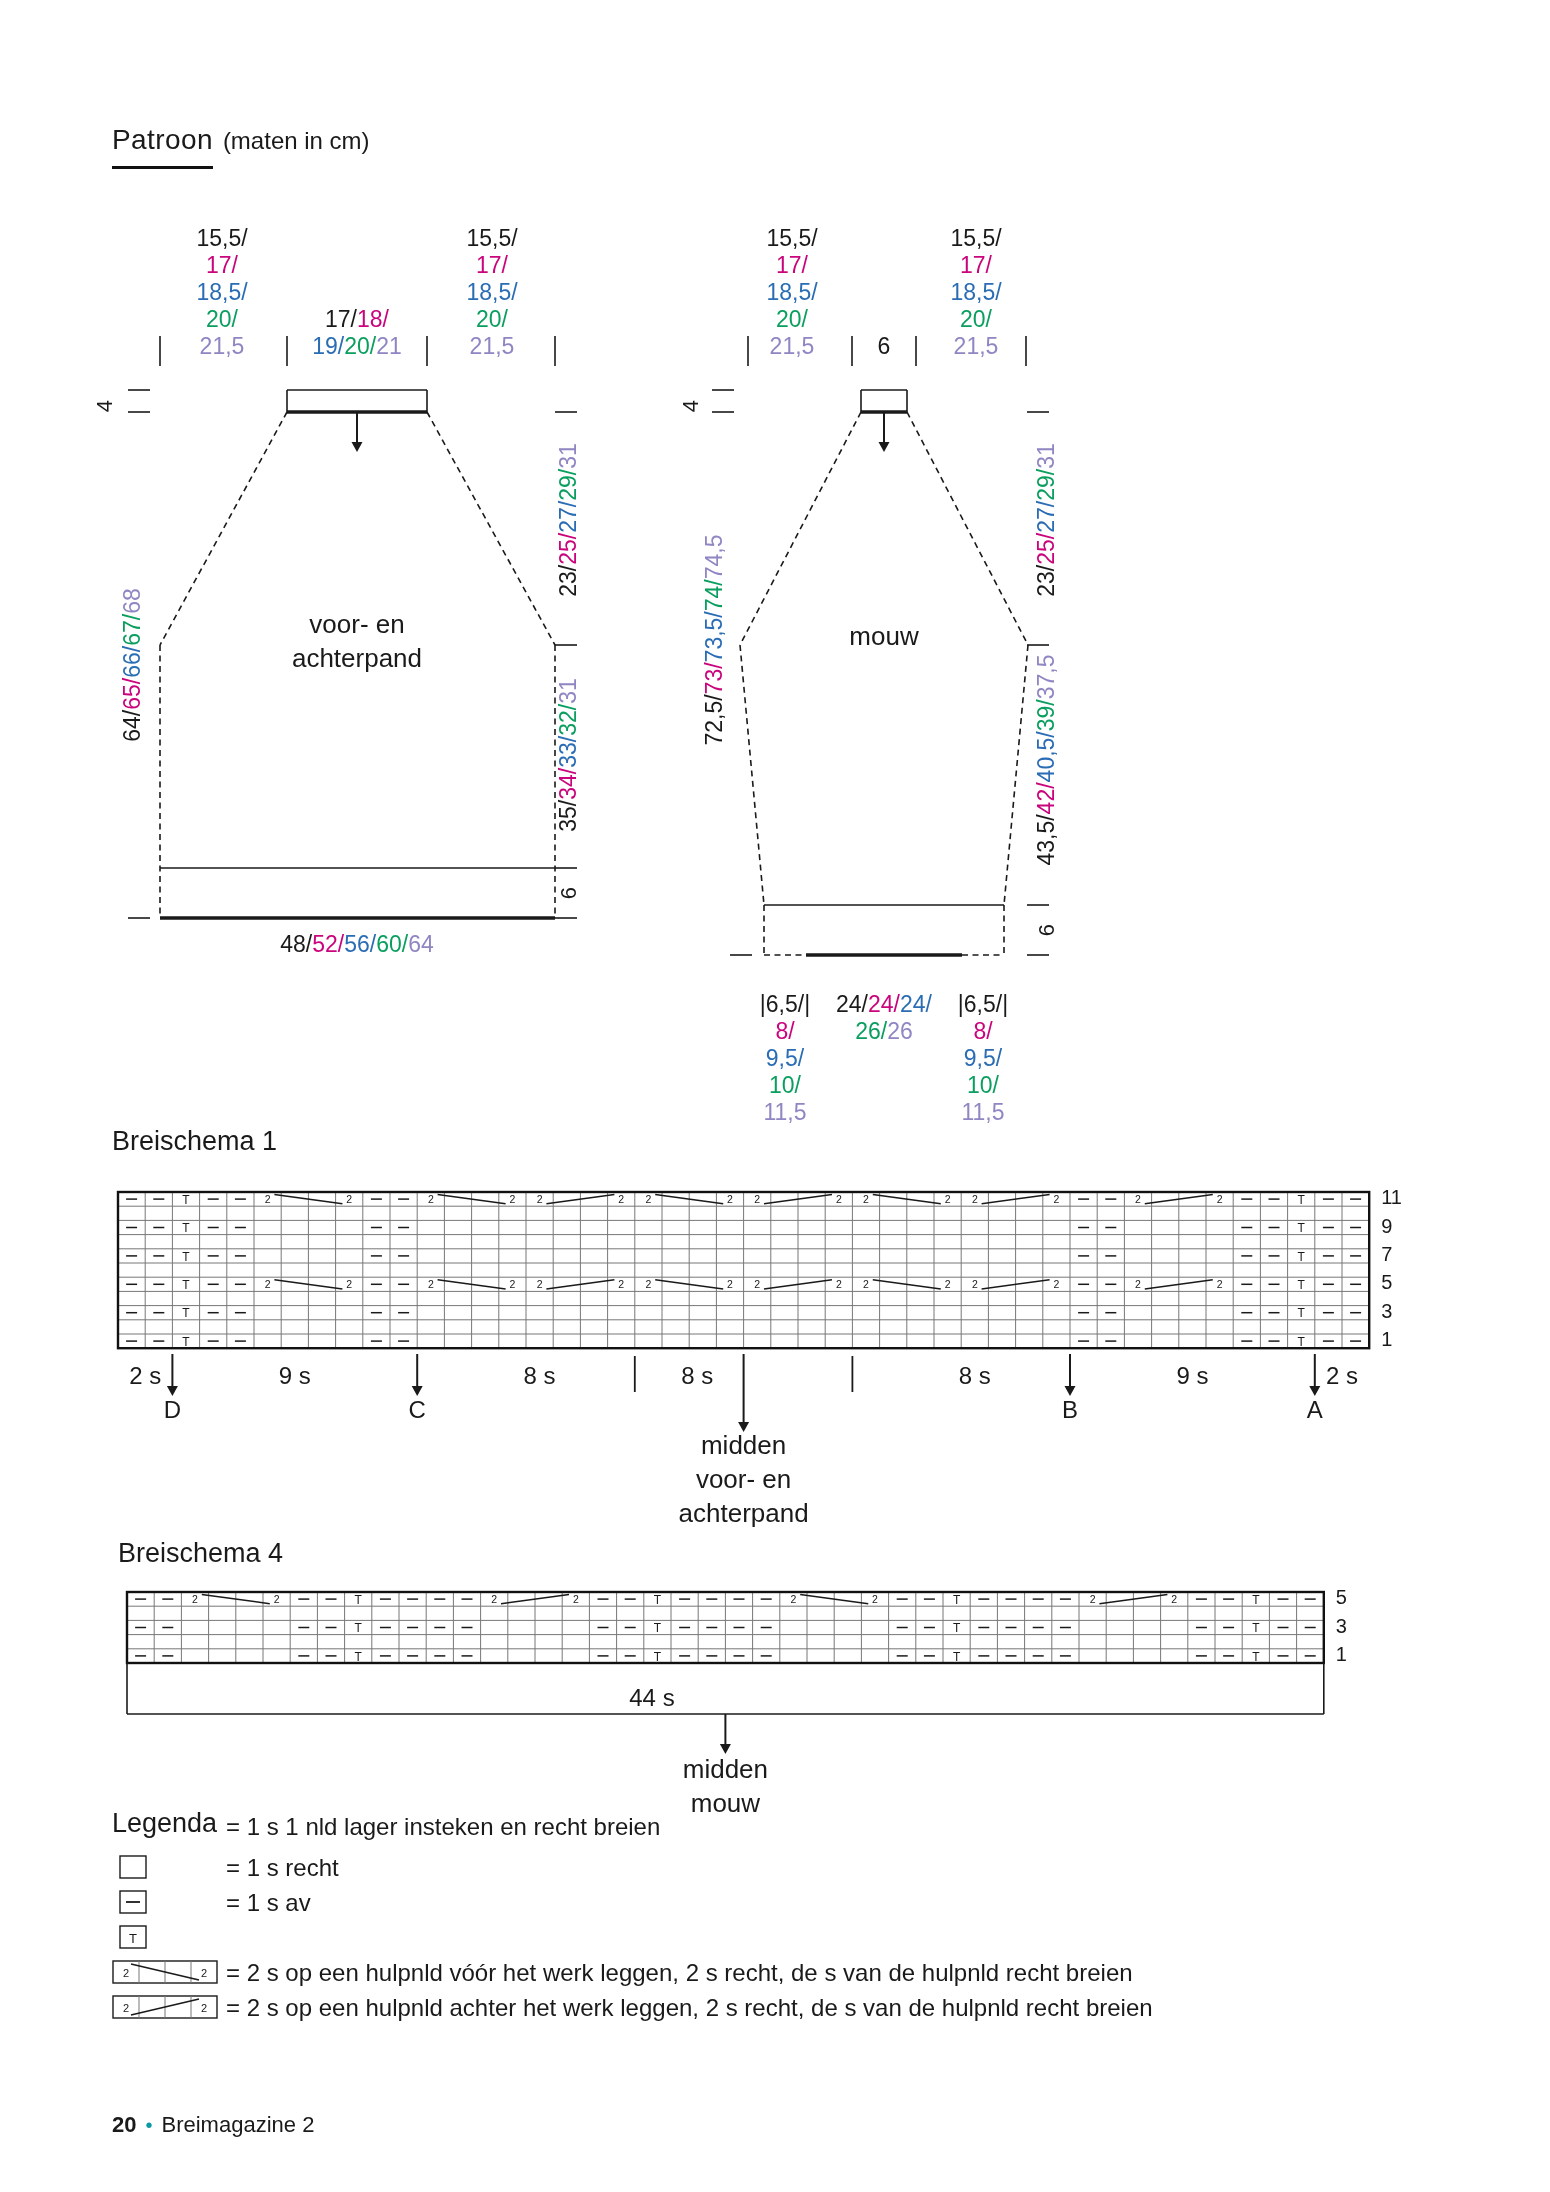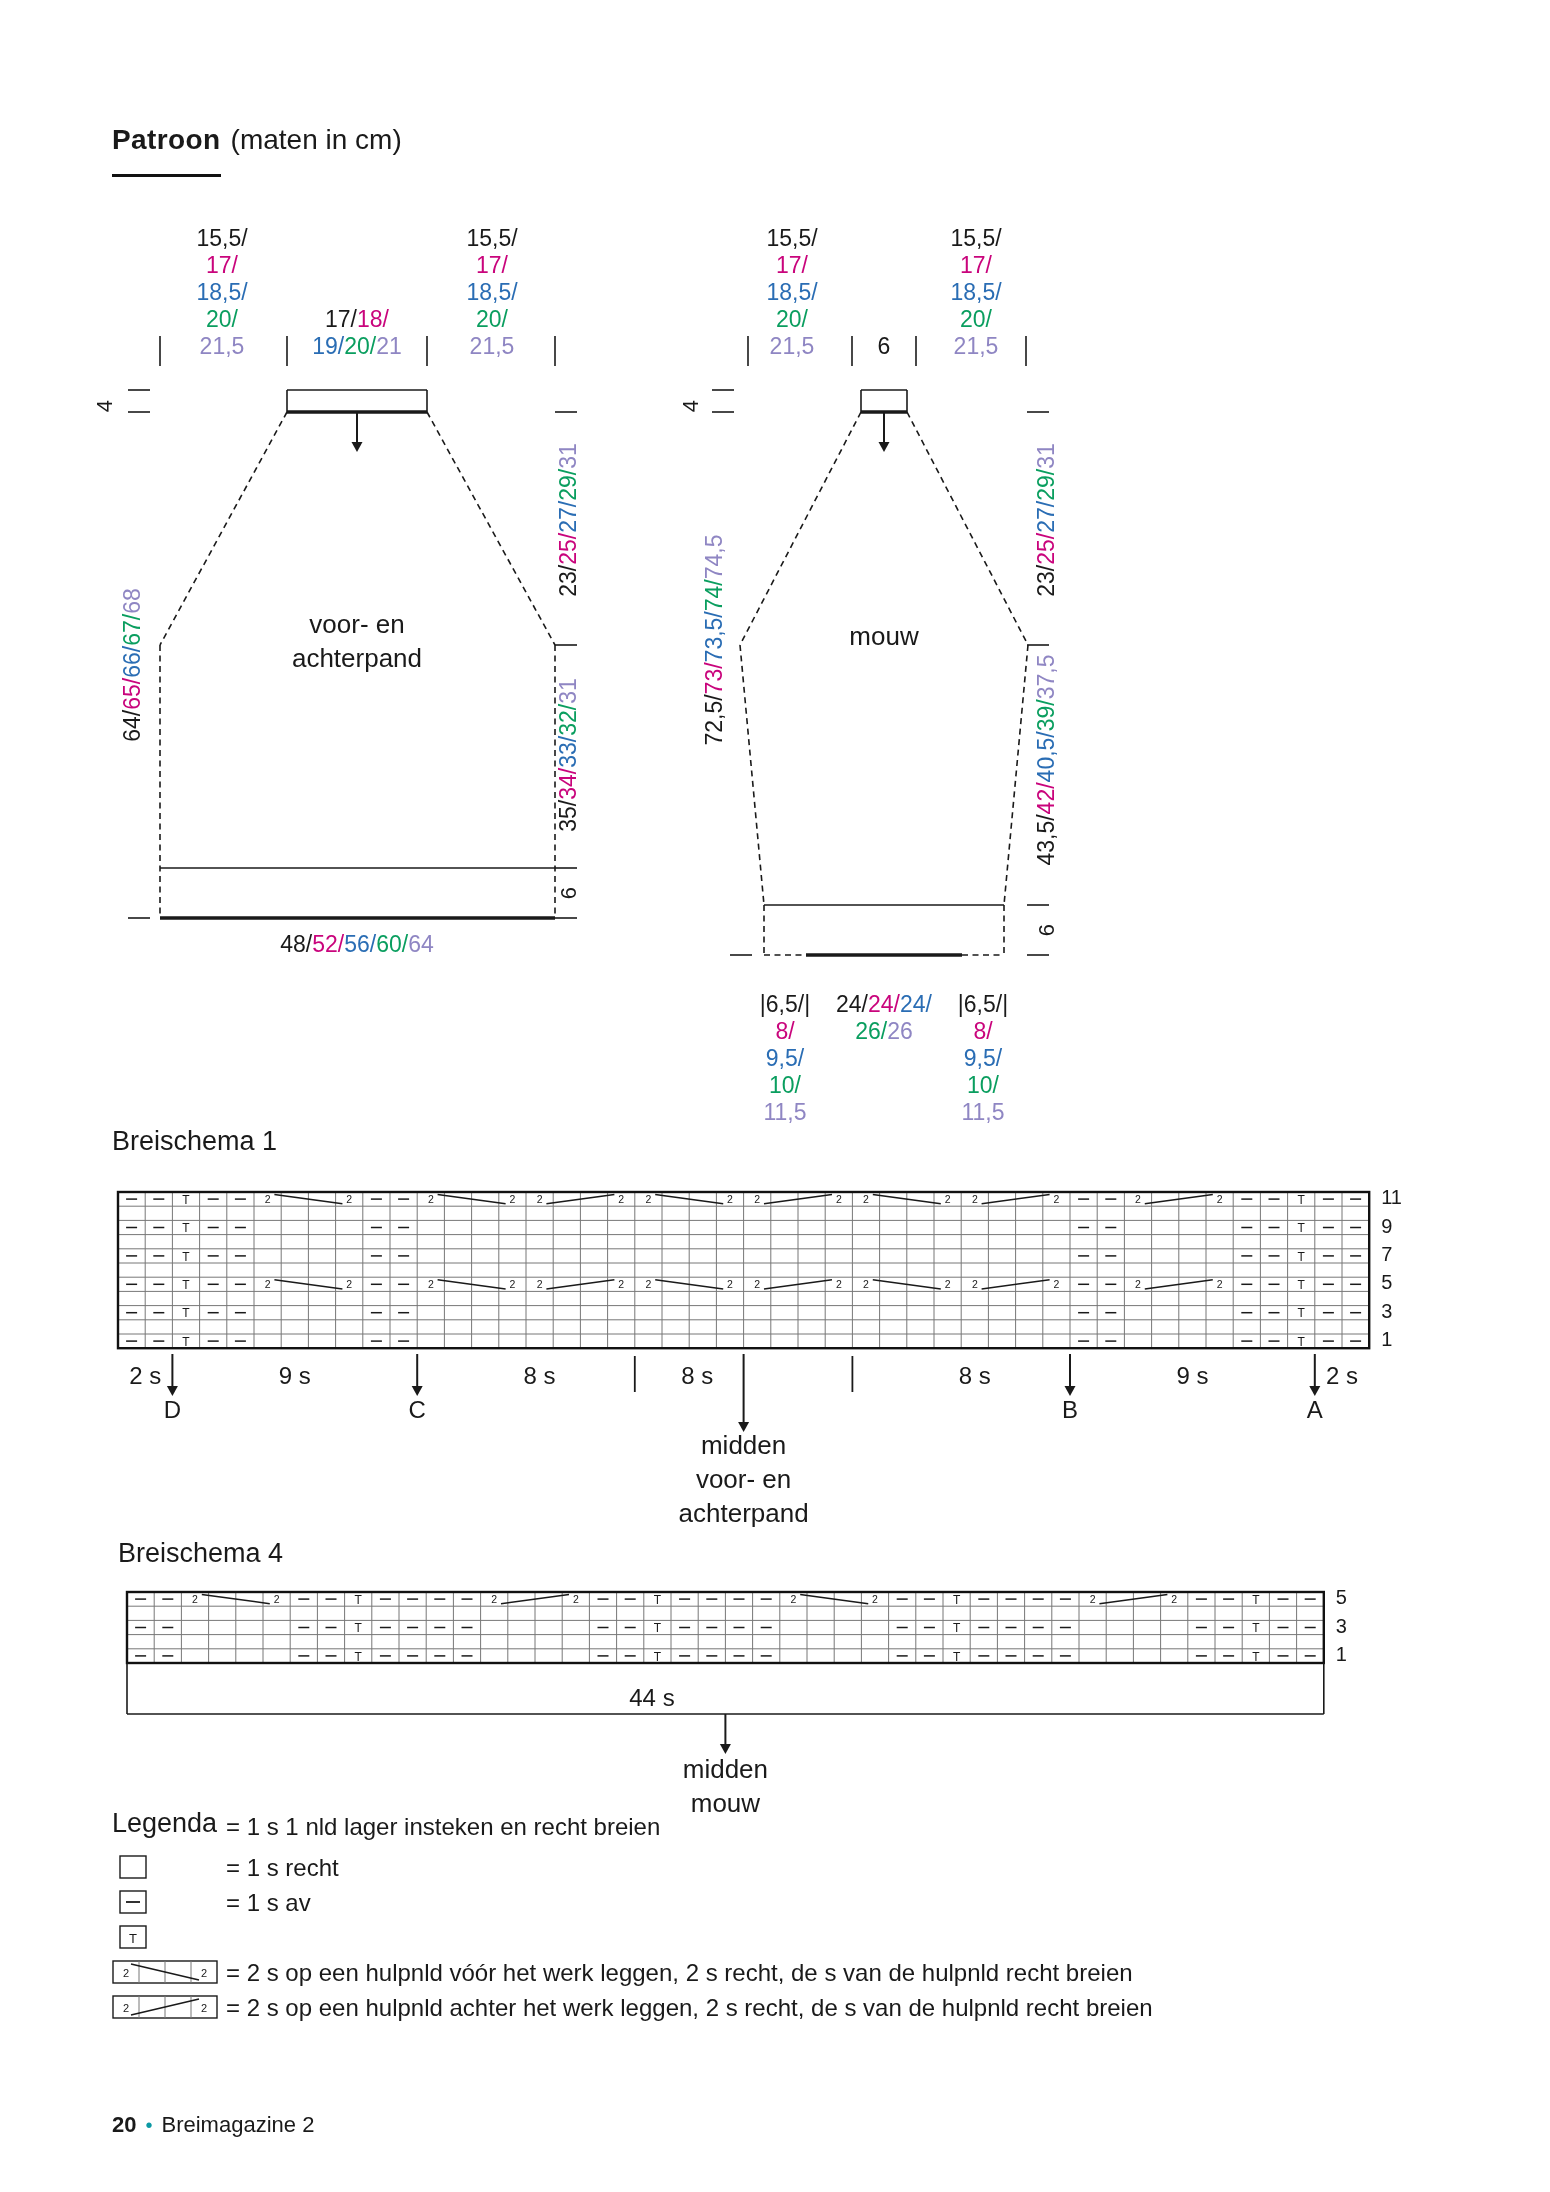--- a/index.html
+++ b/index.html
@@ -1,21 +1,21 @@
 <!DOCTYPE html>
 <html><head>
 <meta charset="utf-8">
 <style>
   *{margin:0;padding:0;box-sizing:border-box}
   html,body{background:#fff}
   body{width:1550px;height:2192px;position:relative;font-family:"Liberation Sans",sans-serif;color:#1a1a1a;overflow:hidden}
   .abs{position:absolute}
   .title-row{left:112px;top:124px;font-size:24px;white-space:nowrap}
-  .title-main{font-weight:bold;font-size:28px;letter-spacing:.4px;border-bottom:3px solid #111;padding-bottom:19px}
-  .title-sub{margin-left:10px;font-size:28px}
+  .title-main{font-weight:normal;font-size:28px;letter-spacing:.4px;border-bottom:3px solid #111;padding-bottom:11px}
+  .title-sub{margin-left:10px;font-size:24px}
   .h2{position:absolute;font-weight:normal;font-size:27px}
   #h-bs1{left:112px;top:1126px}
   #h-bs2{left:118px;top:1538px}
   #h-leg{left:112px;top:1808px}
   .legend-text{position:absolute;left:226px;font-size:24px;white-space:nowrap}
   #lt0{top:1854px}#lt1{top:1889px}#lt2{top:1813px}#lt3{top:1959px}#lt4{top:1994px}
   .footer{left:112px;top:2112px;font-size:22px;white-space:nowrap}
   .footer .num{font-weight:bold}
   .footer .sep{color:#0b99a4;margin:0 9px;font-size:20px}
   svg{position:absolute;left:0;top:0}

